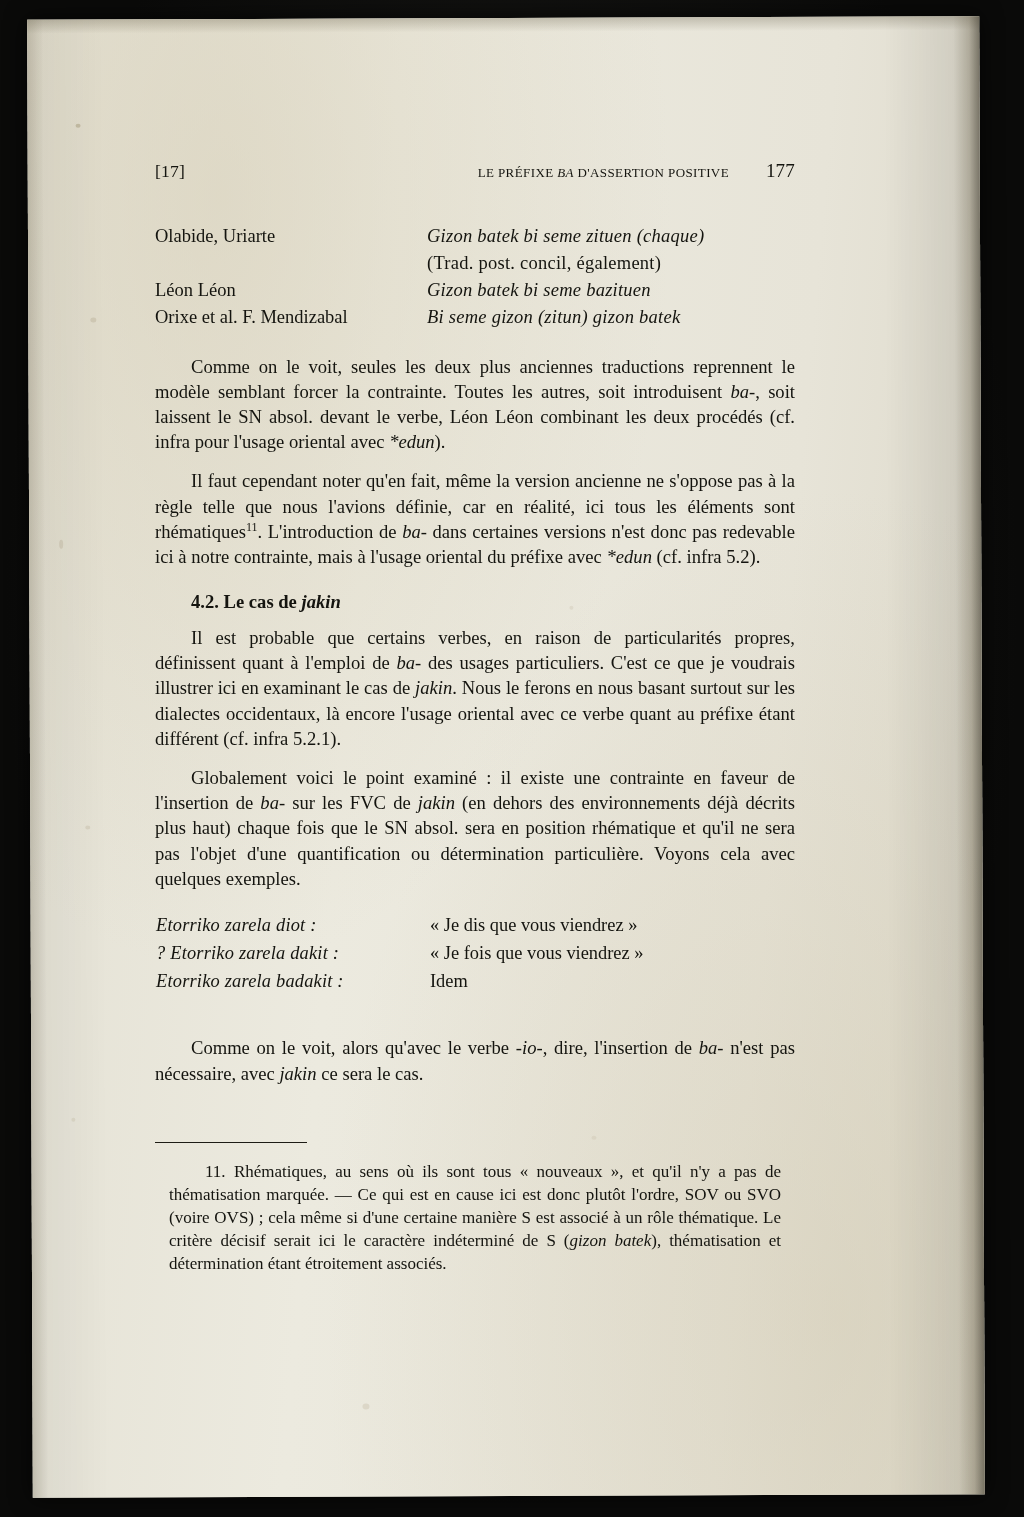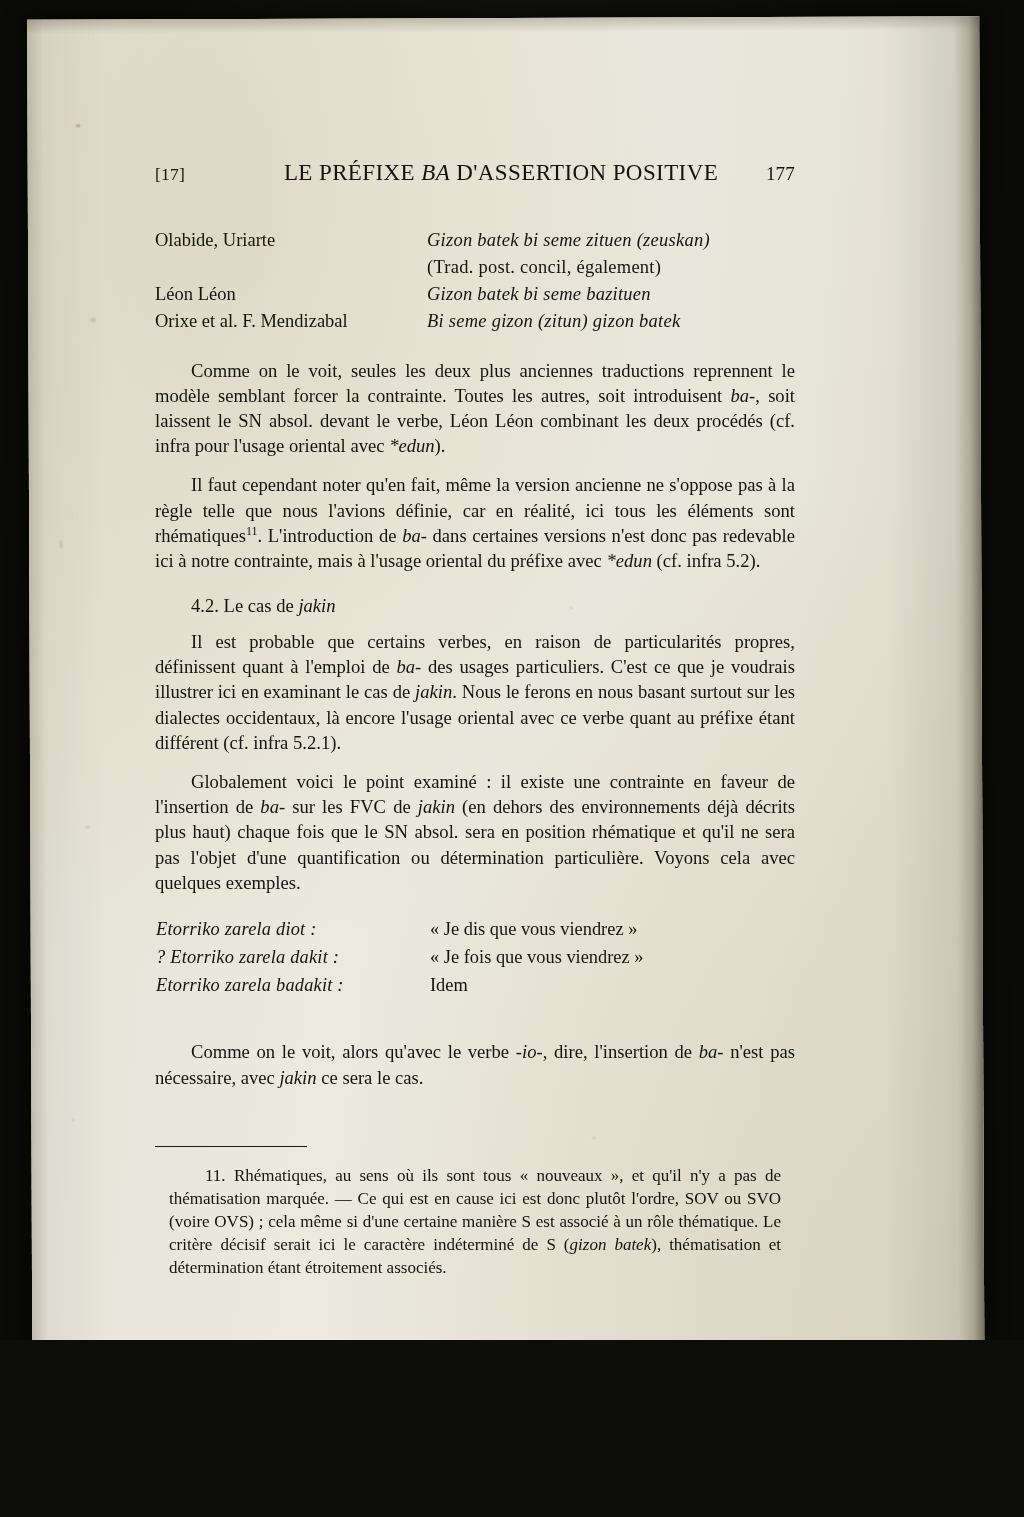--- a/index.html
+++ b/index.html
@@ -3,21 +3,21 @@
 <meta charset="utf-8">
 <style>
   html, body {
     margin: 0;
     padding: 0;
     background: #0d0d0b;
   }
   #page {
     position: relative;
     width: 1024px;
-    height: 1340px;
+    height: 1517px;
     overflow: hidden;
     background: #111110;
     font-family: "Liberation Serif", serif;
   }
   
   .scan-bg {
     position: absolute;
     inset: 0;
     background:
       radial-gradient(ellipse at 50% 40%, #1c1c19 0%, #0a0a09 70%);
@@ -80,23 +80,23 @@
     font-size: 17.5px;
     letter-spacing: 0.2px;
     margin-bottom: 42px;
   }
   .rh-left {
     width: 118px;
     flex: none;
   }
   .rh-center {
     flex: 1;
-    text-align: center;
+    text-align: right;
     font-variant: small-caps;
-    font-size: 23px;
+    font-size: 13px;
     letter-spacing: 0.4px;
     padding-right: 14px;
   }
   .rh-center .it {
     font-style: italic;
   }
   .rh-right {
     width: 52px;
     flex: none;
     text-align: right;
@@ -134,21 +134,21 @@
     hyphens: manual;
   }
   .it { font-style: italic; }
   sup.fn {
     font-size: 12px;
     vertical-align: super;
     line-height: 0;
   }
   h3.subhead {
     font-size: 18.6px;
-    font-weight: normal;
+    font-weight: bold;
     margin: 22px 0 12px 0;
     text-indent: 36px;
   }
   
   .examples {
     width: 100%;
     border-collapse: collapse;
     font-size: 18.4px;
     line-height: 1.42;
     margin: 20px 0 40px 0;
@@ -214,21 +214,21 @@
     <div class="running-head">
       <span class="rh-left">[17]</span>
       <span class="rh-center"><span>LE PRÉFIXE </span><span class="it">BA</span><span> D'ASSERTION POSITIVE</span></span>
       <span class="rh-right">177</span>
     </div>
 
     <table class="trans-table">
       <tbody>
           <tr>
         <td class="col-a">Olabide, Uriarte</td>
-        <td class="col-b"><span>Gizon batek bi seme zituen (zeuskan)</span></td>
+        <td class="col-b"><span>Gizon batek bi seme zituen (chaque)</span></td>
       </tr>
       <tr>
         <td class="col-a"></td>
         <td class="col-b"><span class="rom">(Trad. post. concil, également)</span></td>
       </tr>
       <tr>
         <td class="col-a">Léon Léon</td>
         <td class="col-b"><span>Gizon batek bi seme bazituen</span></td>
       </tr>
       <tr>

